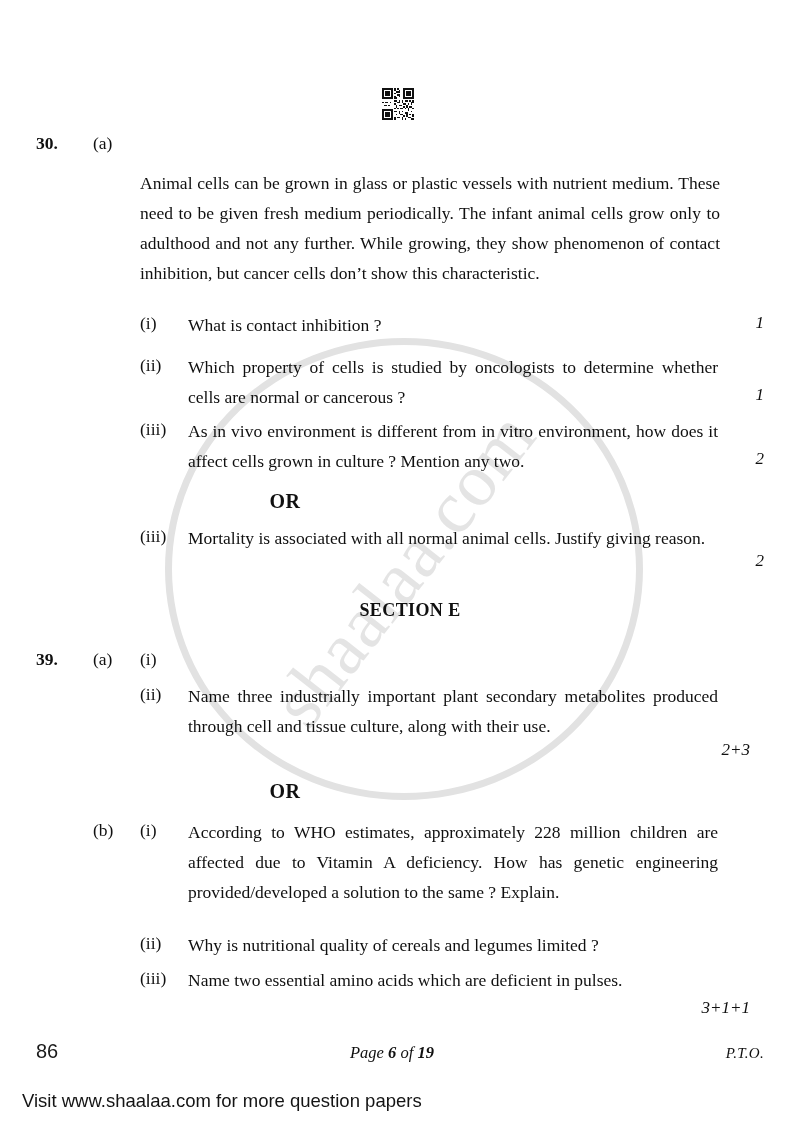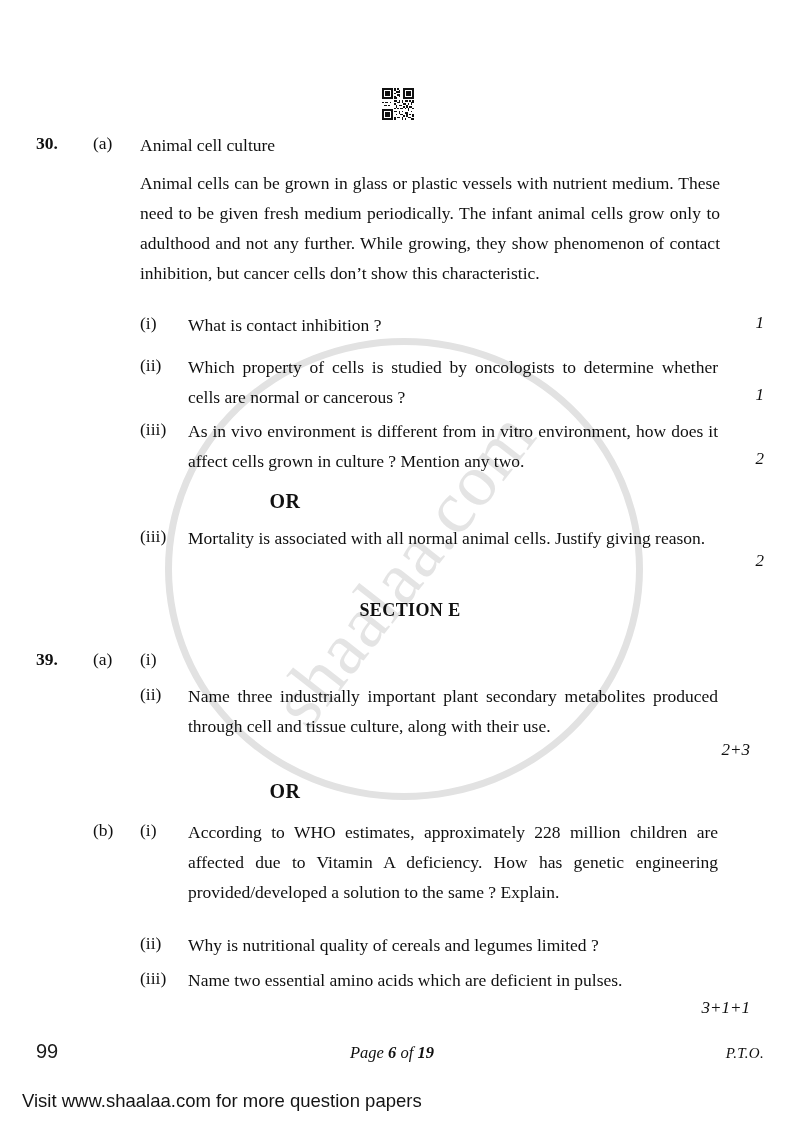--- a/index.html
+++ b/index.html
@@ -230,21 +230,20 @@
             <rect x="15" y="20" width="1" height="1"></rect>
           <rect x="17" y="19" width="2" height="1"></rect>
             <rect x="19" y="20" width="2" height="1"></rect>
         </g>
       </svg>
     </div>
 
     <div class="qrow" style="left:36px; top:130px; width:728px;">
       <div class="col-num">30.</div>
       <div class="col-alpha">(a)</div>
-      <div class="col-body" style="width:580px;">Animal cell culture</div>
     </div>
 
     <div class="qrow" style="left:140px; top:168px; width:580px;">
       <div class="col-body justify" style="width:580px;">Animal cells can be grown in glass or plastic vessels with nutrient medium. These need to be given fresh medium periodically. The infant animal cells grow only to adulthood and not any further. While growing, they show phenomenon of contact inhibition, but cancer cells don’t show this characteristic.</div>
     </div>
 
     <div class="qrow" style="left:140px; top:310px; width:624px;">
       <div class="col-roman">(i)</div>
       <div class="col-body" style="width:512px;">What is contact inhibition ?</div>
     </div>
@@ -298,21 +297,21 @@
     </div>
 
     <div class="qrow" style="left:140px; top:965px; width:624px;">
       <div class="col-roman">(iii)</div>
       <div class="col-body" style="width:530px;">Name two essential amino acids which are deficient in pulses.</div>
     </div>
 
     <div class="marks" style="left:680px; top:995px;">3+1+1</div>
 
     <div class="footer">
-      <div class="footer-left">99</div>
+      <div class="footer-left">86</div>
       <div class="footer-center"><span>Page </span><b>6</b><span> of </span><b>19</b></div>
       <div class="footer-right">P.T.O.</div>
     </div>
 
     <div class="site-note">Visit www.shaalaa.com for more question papers</div>
 
   </div>
 </div>
 
 </body></html>

